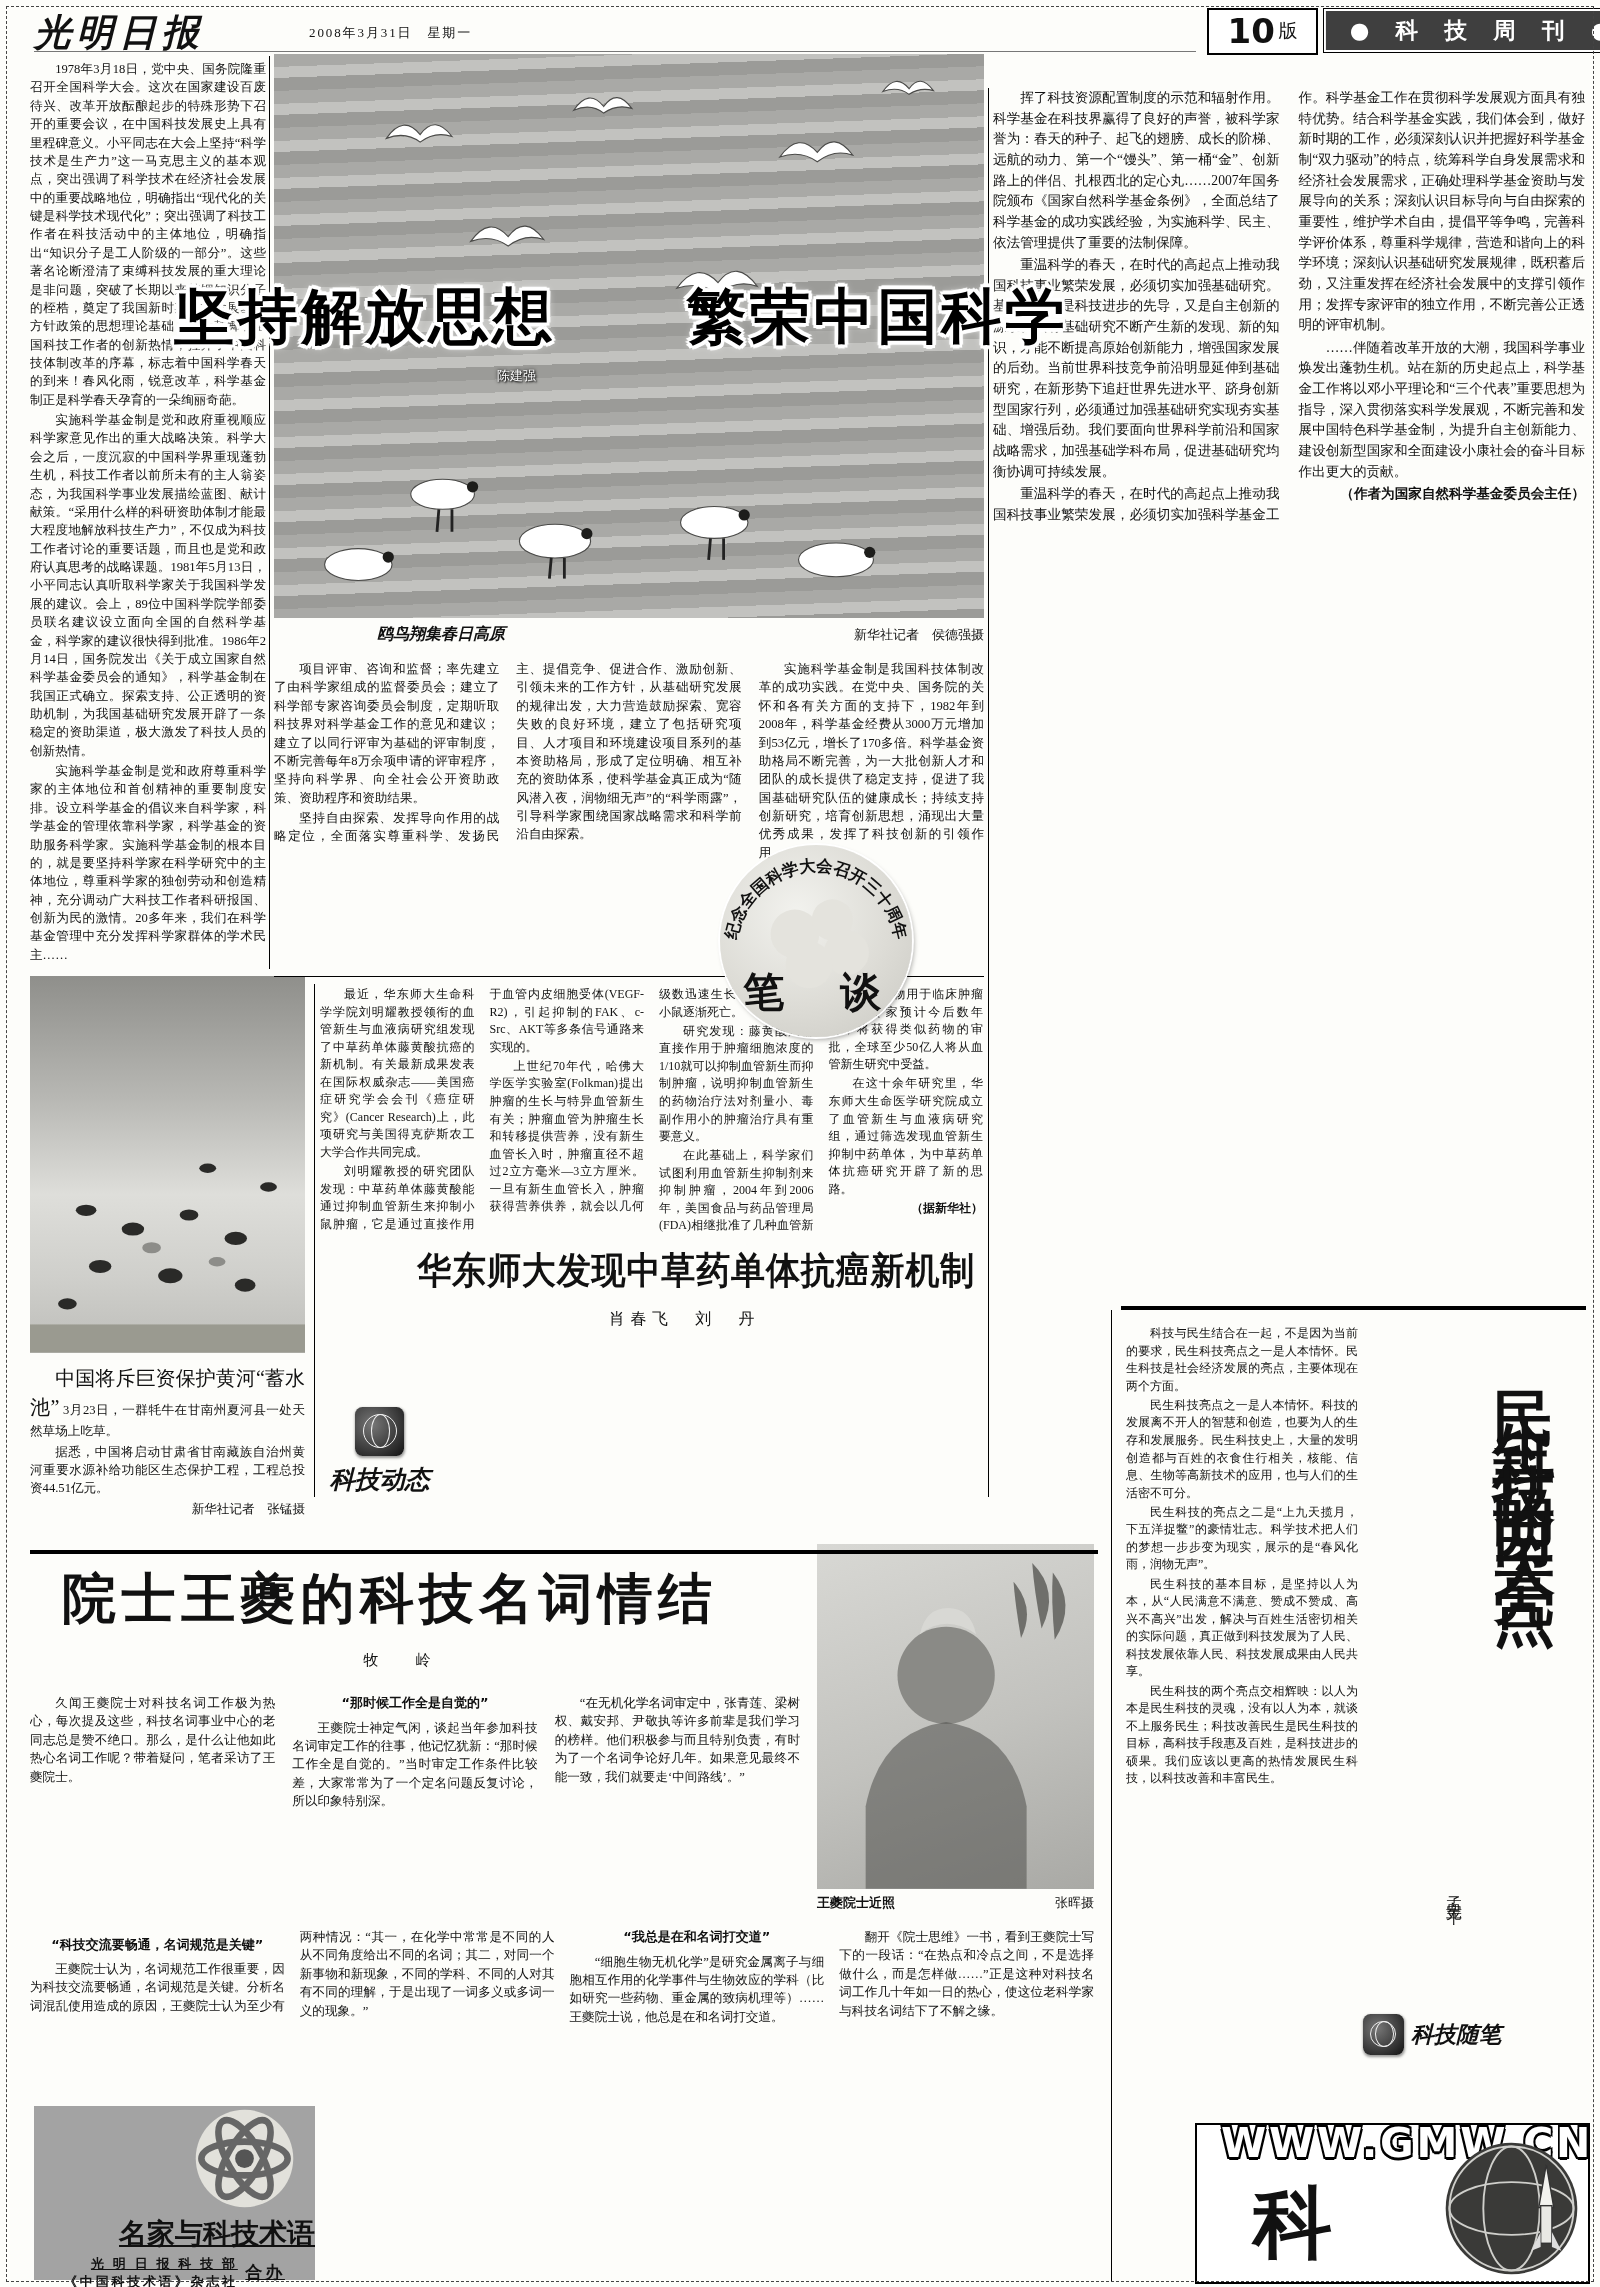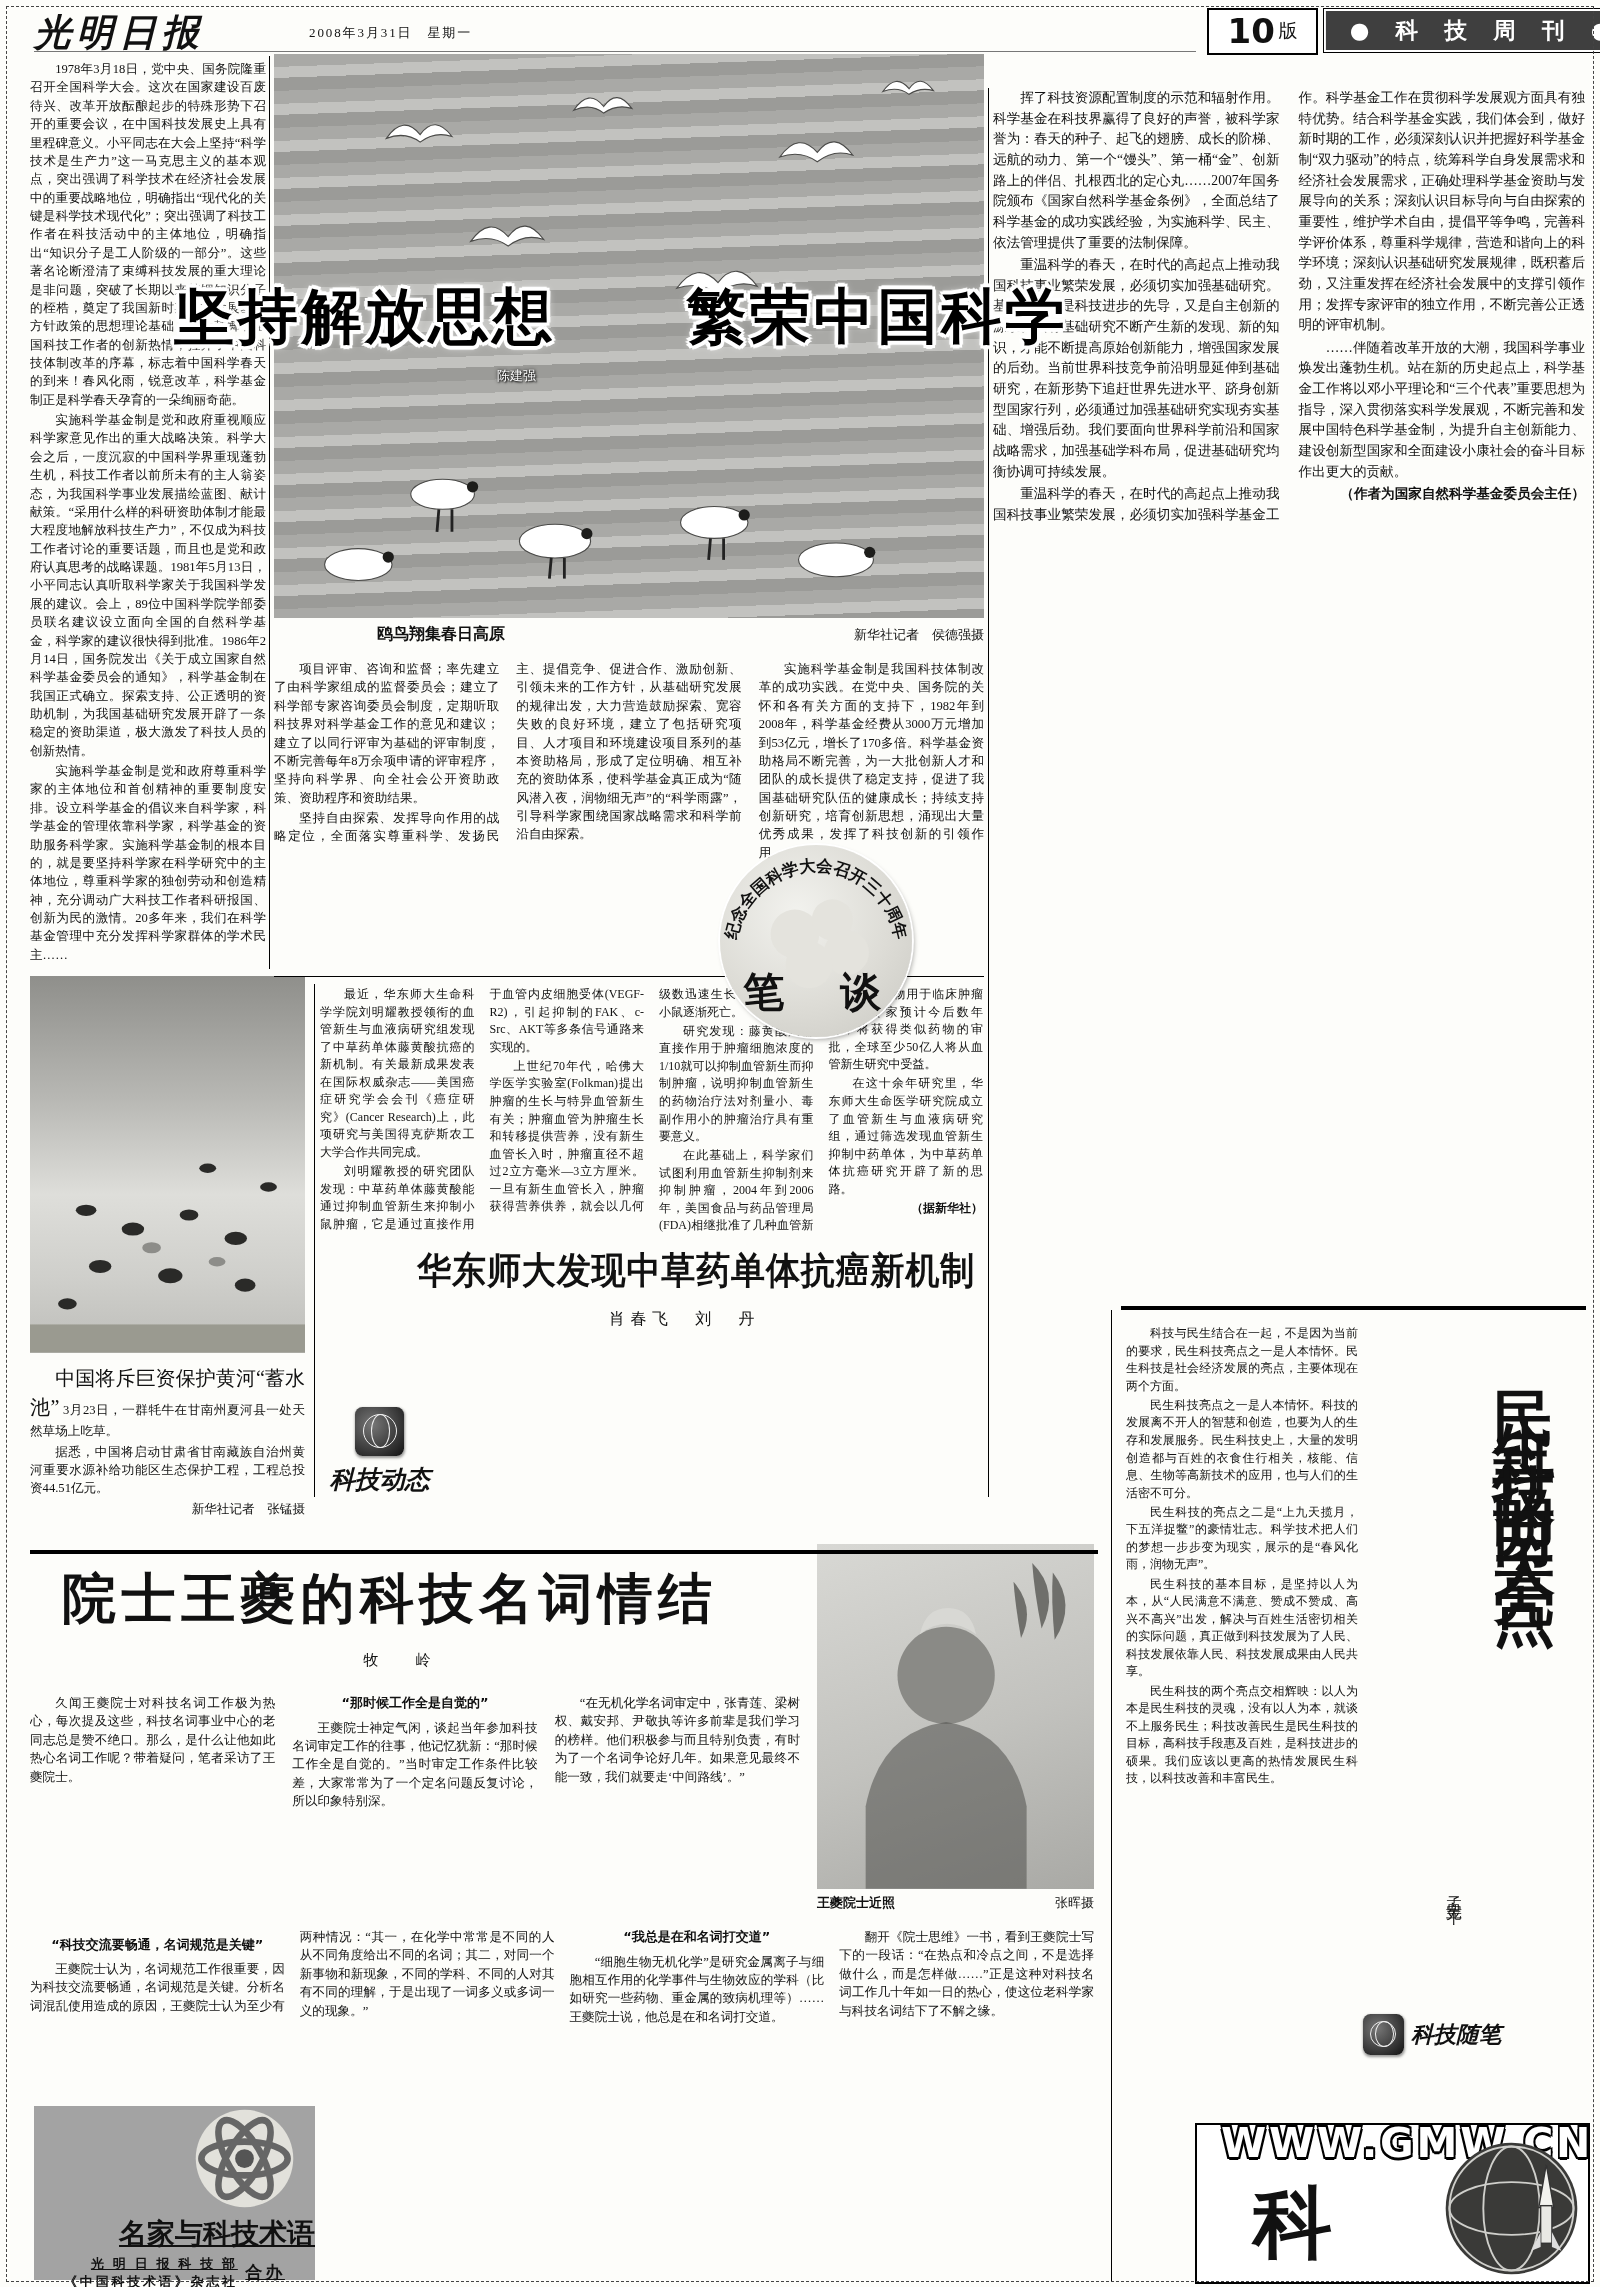--- a/index.html
+++ b/index.html
@@ -22,21 +22,21 @@
   .mast-date{font-size:13px;letter-spacing:1.9px;}
   .pageno-box{border:2.8px solid #000;display:flex;align-items:center;justify-content:center;background:#fff;}
   .section-box{background:#3f3f3f;color:#fff;display:flex;align-items:center;justify-content:center;
                border:1.9px solid #000;box-shadow:0 0 0 1.9px #fff inset;}
   
   .main-photo{background:
      repeating-linear-gradient(178deg,#a9a9a6 0 13px,#c2c2bf 13px 24px,#9b9b98 24px 37px);}
   .headline-overlay{font-weight:900;font-size:60px;letter-spacing:3.7px;color:#000;white-space:nowrap;
      text-shadow:-2.8px -2.8px 0 #fff,2.8px -2.8px 0 #fff,-2.8px 2.8px 0 #fff,2.8px 2.8px 0 #fff,0 -3.7px 0.9px #fff,0 3.7px 0.9px #fff,-3.7px 0 0.9px #fff,3.7px 0 0.9px #fff,0 0 9.4px #fff;}
   .photo-credit-overlay{color:#fff;font-size;13px;font-size:13px;text-shadow:0 0 3.7px #000,0.9px 0.9px 1.9px #000;}
-  .caption-title{font-weight:bold;font-size:16px;}
+  .caption-title{font-weight:bold;font-size:16px;font-style:italic;}
   .caption-credit{font-size:13px;}
   
   .circle-badge{width:192px;height:192px;border-radius:50%;
      background:radial-gradient(circle at 40% 35%,#f2f2ee 0%,#dddcd6 55%,#c9c8c2 100%);
      box-shadow:0 0 0 1.9px #fff,1.9px 2.8px 5.6px rgba(0,0,0,.35);}
   .bitan{font-weight:900;font-size:41px;letter-spacing:7.5px;}
   
   .herb-inset{background:#fdfdfa;text-align:center;padding-top:11.2px;}
   .herb-headline{font-weight:900;font-size:37px;white-space:nowrap;letter-spacing:0.9px;}
   .herb-authors{font-size:16px;letter-spacing:5.6px;margin-top:13px;}

